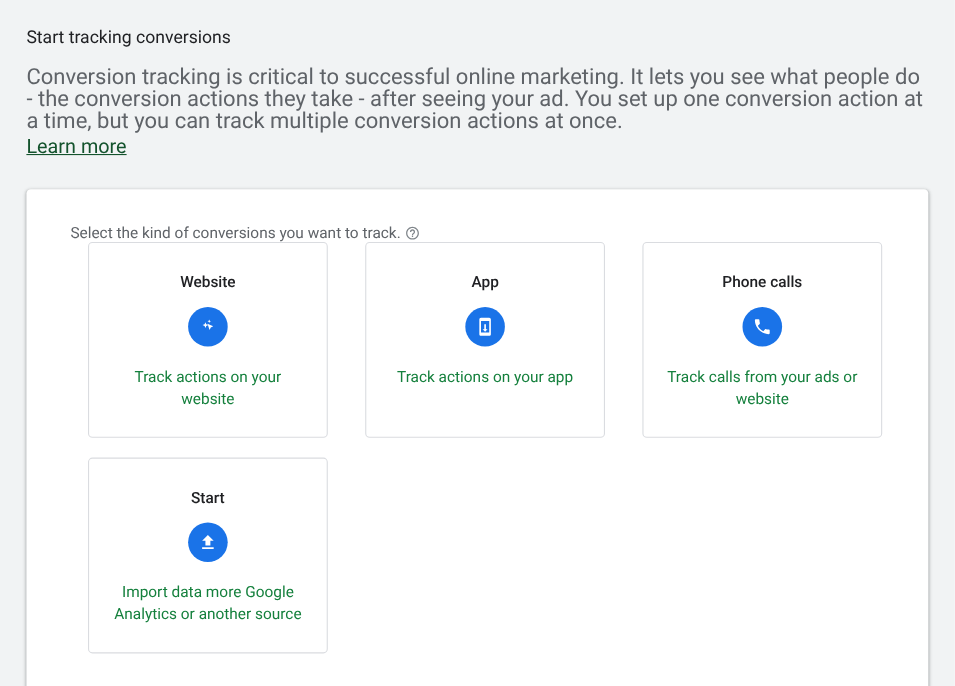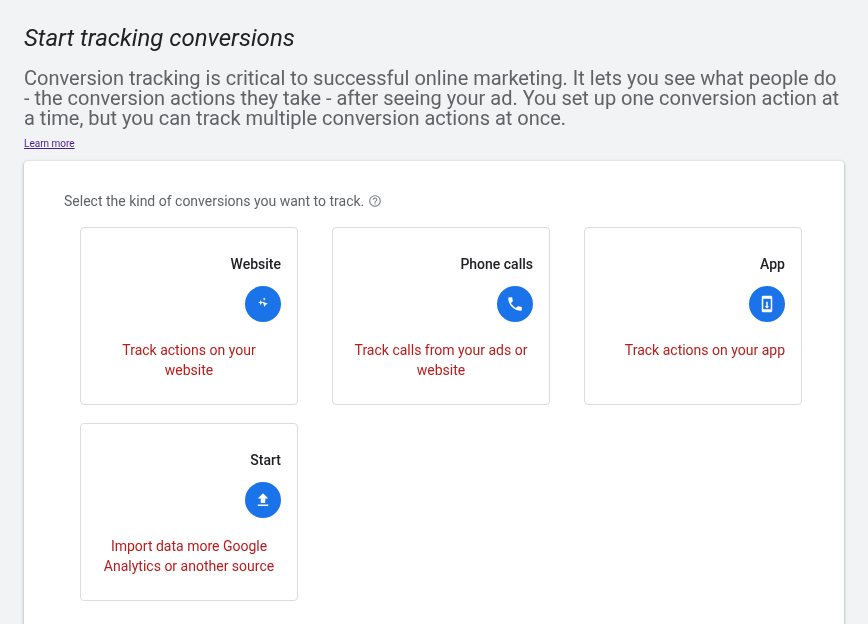--- a/index.html
+++ b/index.html
@@ -9,50 +9,48 @@
     }
     body {
       font-family: 'Google Sans', Roboto, Arial, sans-serif;
       background: #f1f3f4;
       width: 868px;
       height: 624px;
       padding: 24px;
       color: #3c4043;
     }
     .page-title {
-      font-size: 24px;
+      font-size: 16px;
       font-weight: 400;
       color: #202124;
       margin-bottom: 16px;
-      font-style: italic;
     }
     .page-description {
       font-size: 20px;
       line-height: 20px;
       color: #5f6368;
       margin-bottom: 4px;
     }
     .learn-more {
-      font-size: 10px;
-      color: #4c1d95;
+      font-size: 18px;
+      color: #14532d;
       text-decoration: underline;
       cursor: pointer;
       display: inline-block;
-      margin-bottom: 12px;
+      margin-bottom: 28px;
     }
     .card-container {
       background: #fff;
       border-radius: 4px;
       padding: 32px 40px 40px 40px;
       box-shadow: 0 1px 2px rgba(60,64,67,0.3), 0 1px 3px 1px rgba(60,64,67,0.15);
     }
     .select-label {
       font-size: 14px;
       color: #5f6368;
-      margin-bottom: 18px;
       display: flex;
       align-items: center;
       gap: 4px;
     }
     .help-icon {
       display: inline-flex;
       align-items: center;
       justify-content: center;
       width: 14px;
       height: 14px;
@@ -69,21 +67,21 @@
       gap: 18px;
     }
     .option-card {
       border: 1px solid #dadce0;
       border-radius: 4px;
       padding: 28px 16px 24px 16px;
       text-align: center;
       cursor: pointer;
       display: flex;
       flex-direction: column;
-      align-items: flex-end;
+      align-items: center;
       min-height: 170px;
       margin-left: 16px;
     }
     .option-title {
       font-size: 14px;
       font-weight: 500;
       color: #202124;
       margin-bottom: 14px;
     }
     .option-icon {
@@ -96,21 +94,21 @@
       justify-content: center;
       margin-bottom: 18px;
     }
     .option-icon svg {
       width: 18px;
       height: 18px;
       fill: #fff;
     }
     .option-description {
       font-size: 14px;
-      color: #b91c1c;
+      color: #15803d;
       line-height: 20px;
     }
   </style>
 </head>
 <body>
 
 
 
 <h1 class="page-title">Start tracking conversions</h1>
 <p class="page-description">Conversion tracking is critical to successful online marketing. It lets you see what people do - the conversion actions they take - after seeing your ad. You set up one conversion action at a time, but you can track multiple conversion actions at once.</p>
@@ -132,37 +130,37 @@
       <div class="option-title">Website</div>
       <div class="option-icon">
         <svg viewBox="0 0 24 24">
             <path d="M11.5 8.5l2.5 7.5 1.5-3 3-1.5-7-3zm-3.5 2.5l-2.5-1 2.5-1 1-2.5 1 2.5 2.5 1-2.5 1-1 2.5-1-2.5zm5-5l-1.5-.6 1.5-.6.6-1.5.6 1.5 1.5.6-1.5.6-.6 1.5-.6-1.5z"></path>
           </svg>
       </div>
       <div class="option-description">Track actions on your website</div>
     </div>
 
     <div class="option-card">
+      <div class="option-title">App</div>
+      <div class="option-icon">
+        <svg viewBox="0 0 24 24">
+            <path d="M17 1H7c-1.1 0-2 .9-2 2v18c0 1.1.9 2 2 2h10c1.1 0 2-.9 2-2V3c0-1.1-.9-2-2-2zm0 18H7V5h10v14zm-5-1l-3-3h2V9h2v6h2l-3 3z"></path>
+          </svg>
+      </div>
+      <div class="option-description">Track actions on your app</div>
+    </div>
+
+    <div class="option-card">
       <div class="option-title">Phone calls</div>
       <div class="option-icon">
         <svg viewBox="0 0 24 24">
             <path d="M6.62 10.79c1.44 2.83 3.76 5.14 6.59 6.59l2.2-2.2c.27-.27.67-.36 1.02-.24 1.12.37 2.33.57 3.57.57.55 0 1 .45 1 1V20c0 .55-.45 1-1 1-9.39 0-17-7.61-17-17 0-.55.45-1 1-1h3.5c.55 0 1 .45 1 1 0 1.25.2 2.45.57 3.57.11.35.03.74-.25 1.02l-2.2 2.2z"></path>
           </svg>
       </div>
       <div class="option-description">Track calls from your ads or website</div>
-    </div>
-
-    <div class="option-card">
-      <div class="option-title">App</div>
-      <div class="option-icon">
-        <svg viewBox="0 0 24 24">
-            <path d="M17 1H7c-1.1 0-2 .9-2 2v18c0 1.1.9 2 2 2h10c1.1 0 2-.9 2-2V3c0-1.1-.9-2-2-2zm0 18H7V5h10v14zm-5-1l-3-3h2V9h2v6h2l-3 3z"></path>
-          </svg>
-      </div>
-      <div class="option-description">Track actions on your app</div>
     </div>
 
     <div class="option-card">
       <div class="option-title">Start</div>
       <div class="option-icon">
         <svg viewBox="0 0 24 24">
             <path d="M9 16h6v-6h4l-7-7-7 7h4v6zm-4 2h14v2H5v-2z"></path>
           </svg>
       </div>
       <div class="option-description">Import data more Google Analytics or another source</div>

